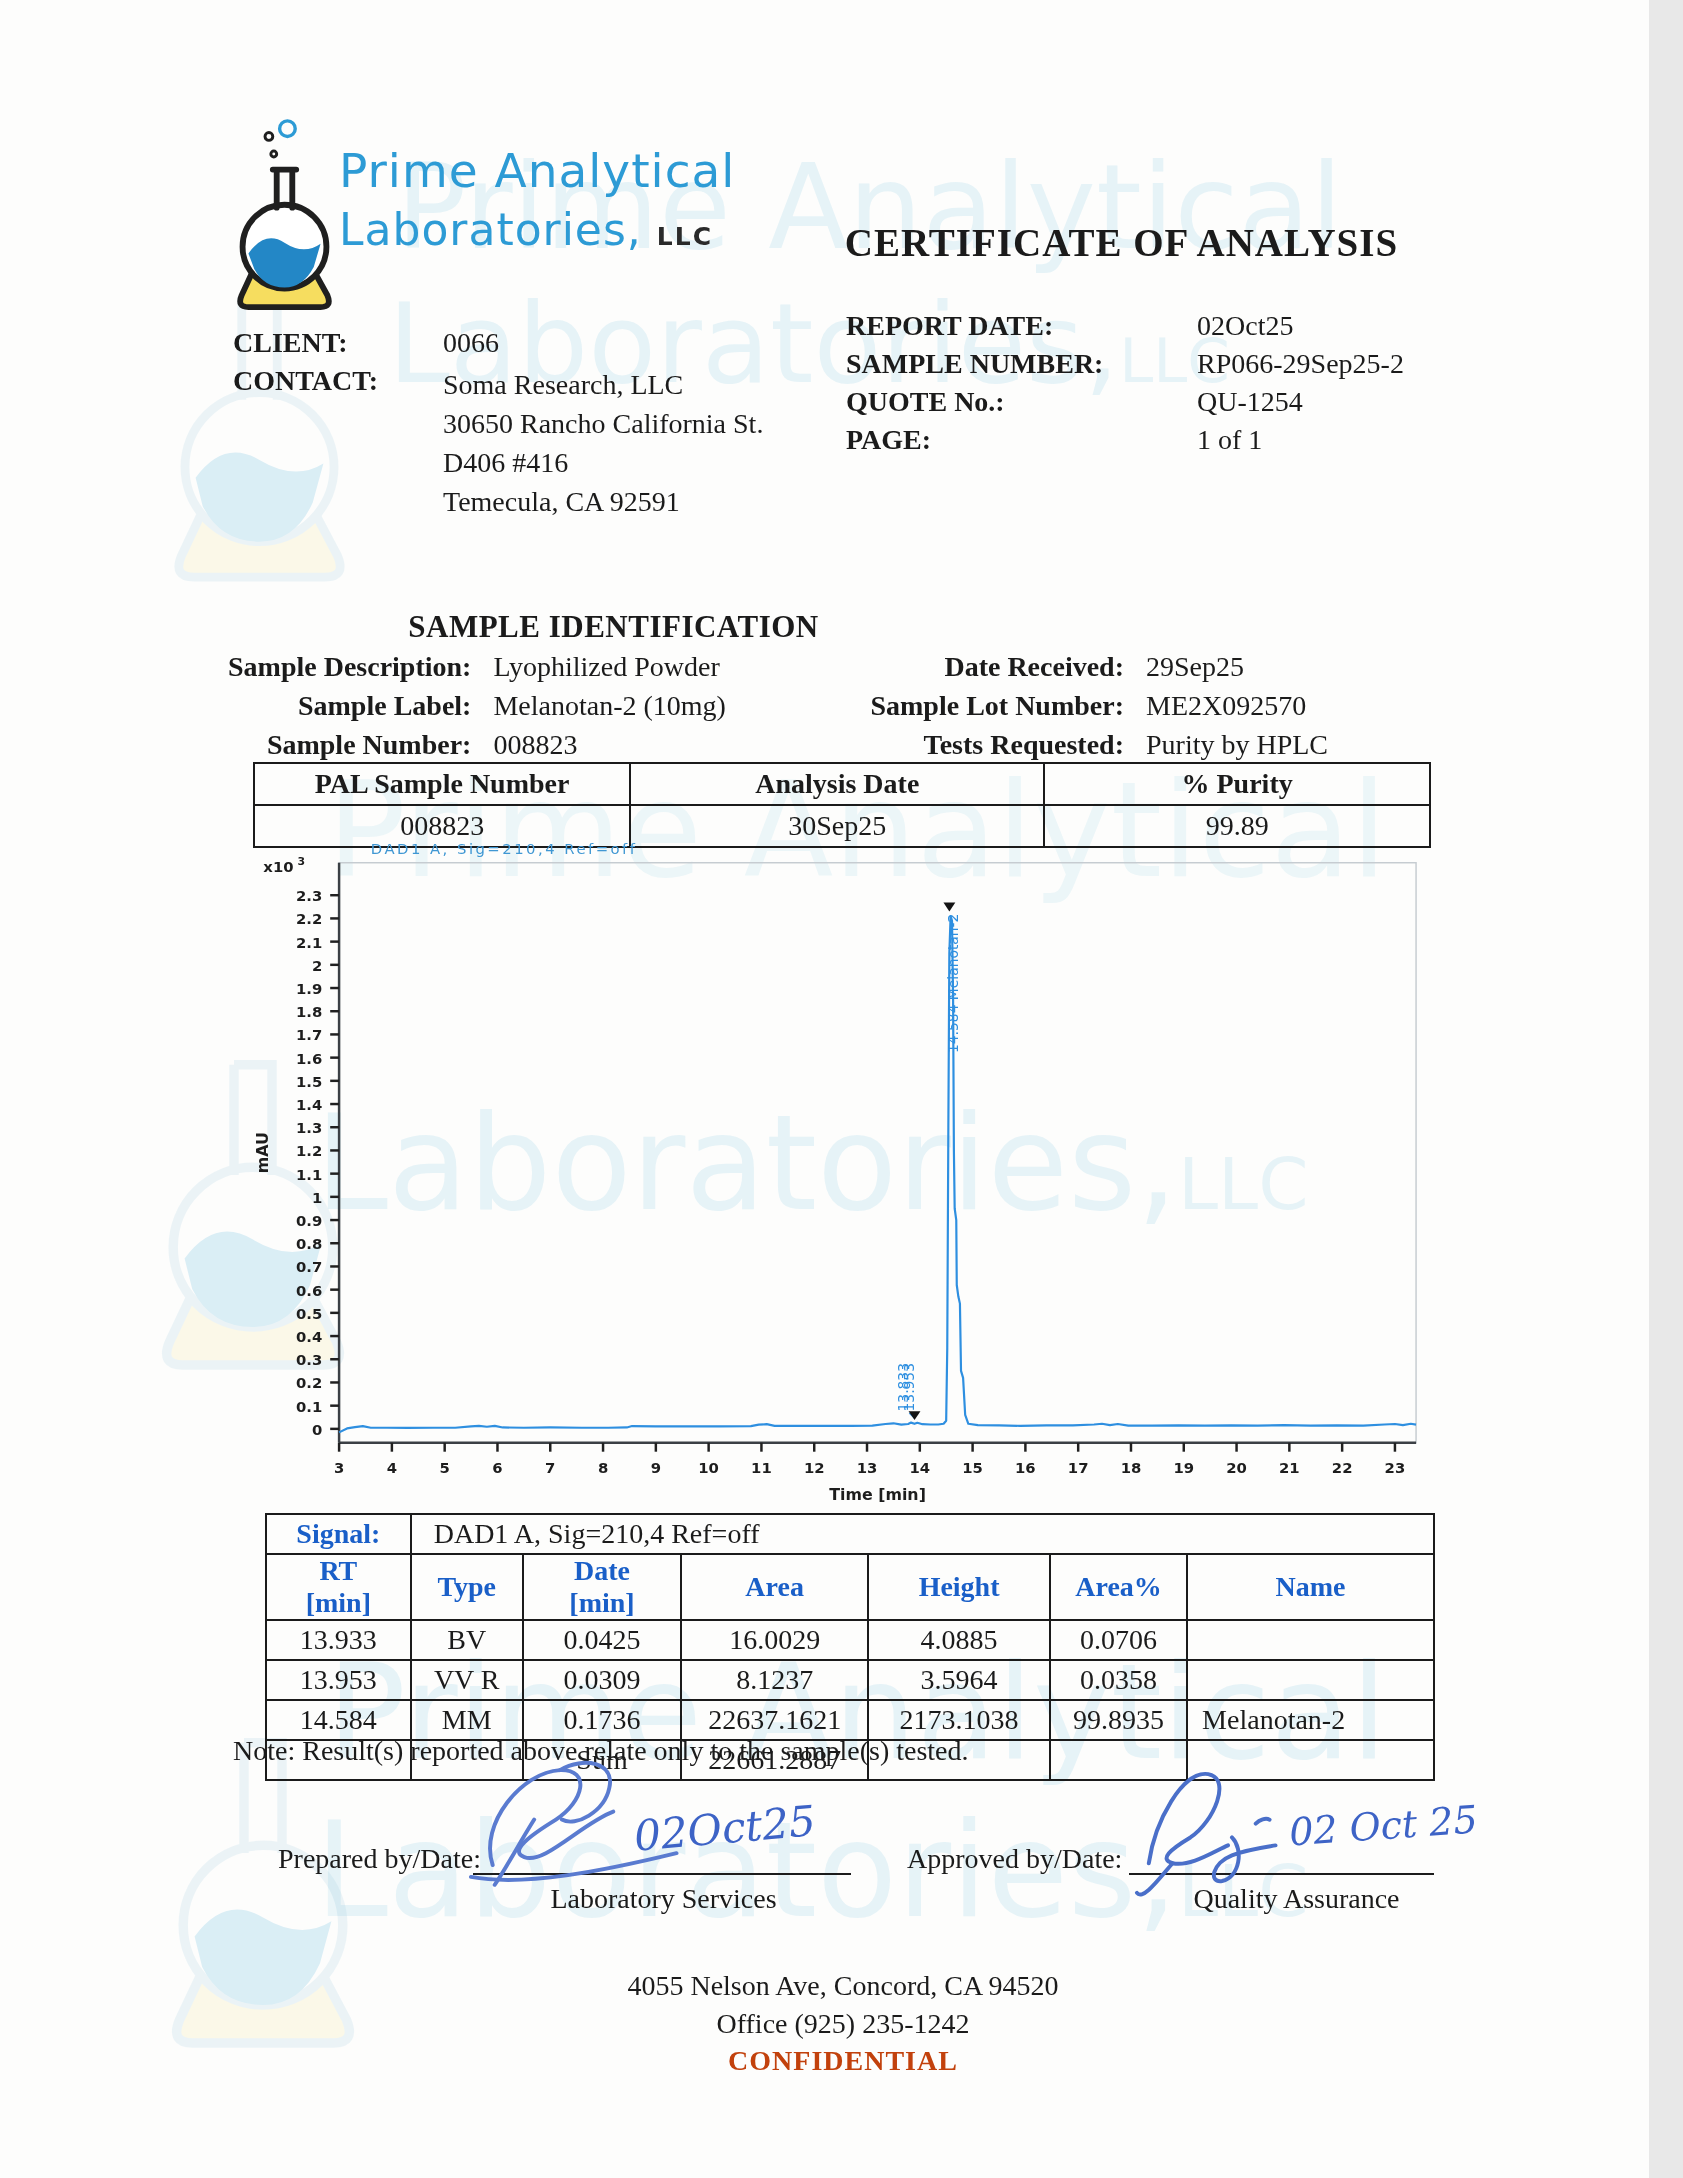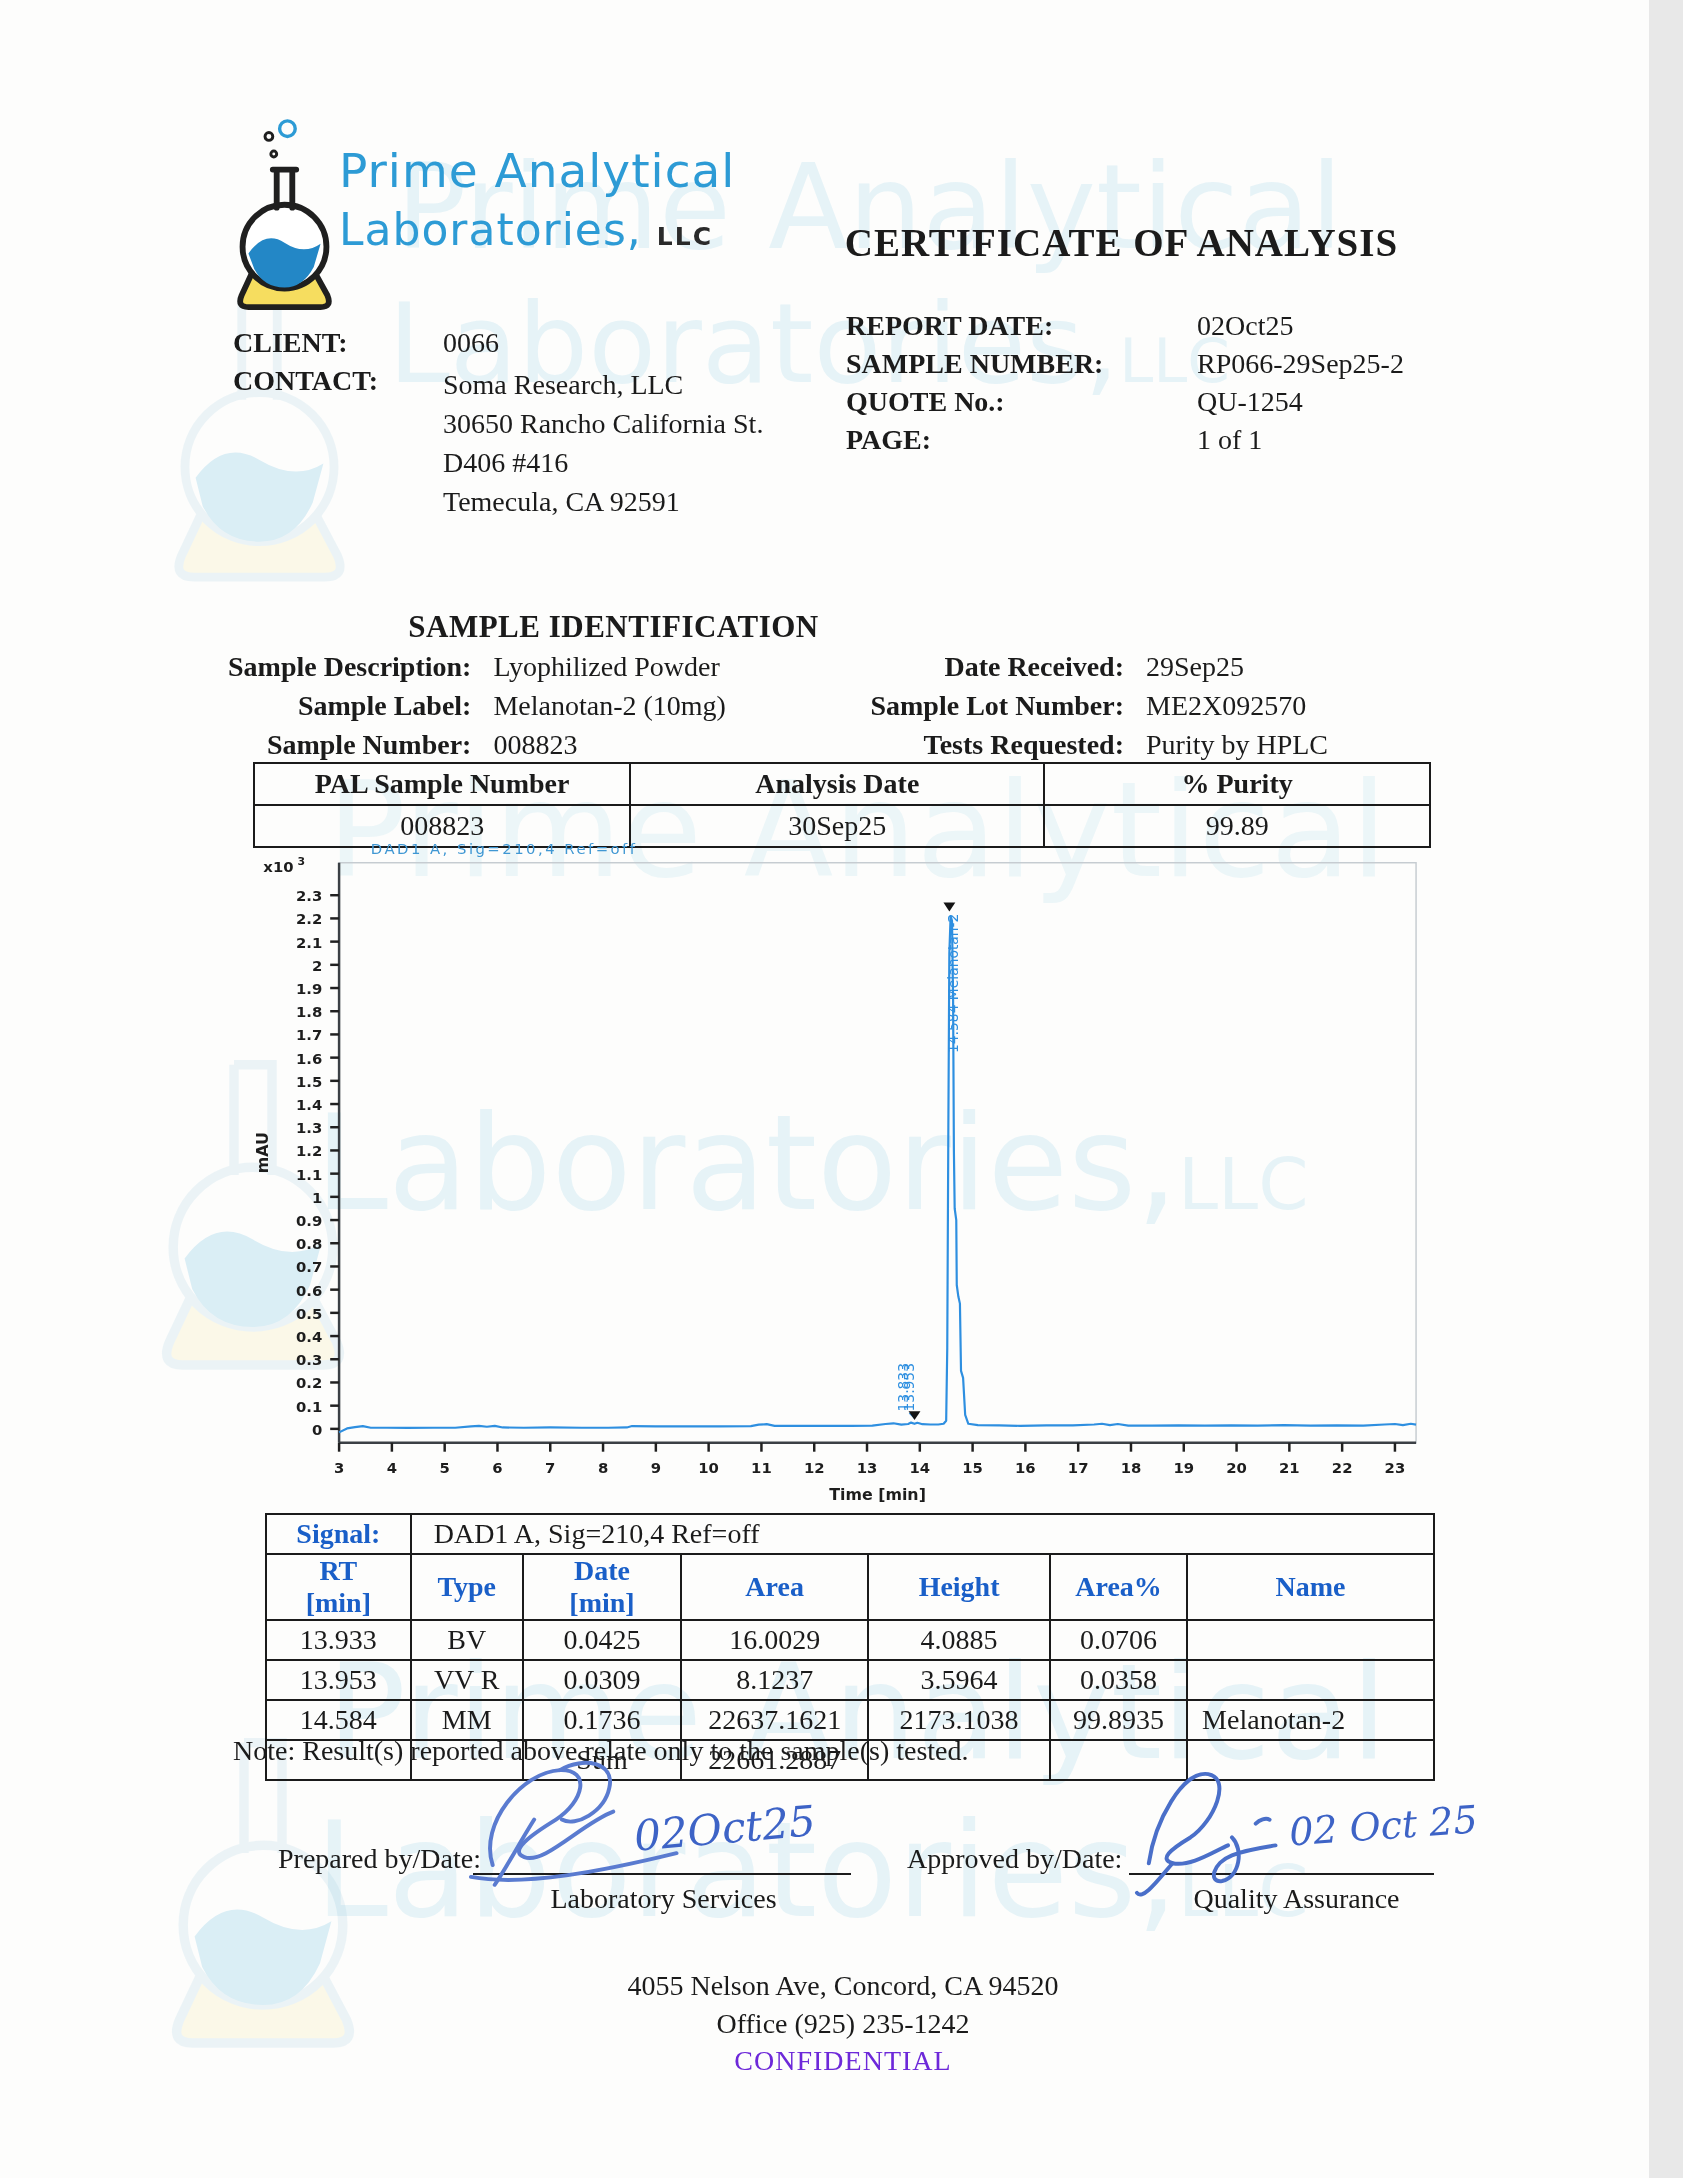--- a/index.html
+++ b/index.html
@@ -40,21 +40,21 @@
   .axis-label{font:bold 16px "DejaVu Sans", sans-serif;fill:#1d1d1d;}
   .chart-title{font:15px "DejaVu Sans", sans-serif;fill:#3f97d3;letter-spacing:2.5px;}
   .peak-label{font:14px "DejaVu Sans", sans-serif;fill:#2e8fe0;}
   
   .note{font-size:28px;z-index:2;}
   .sig-label{font-size:28px;z-index:2;margin-left:48px;}
   .sig-line{height:0;border-bottom:2.5px solid #1c1c1c;z-index:2;}
   .sig-role{font-size:28px;text-align:center;z-index:3;}
   .ink-date{font-family:"DejaVu Serif", serif;font-style:italic;color:#3d63c6;z-index:3;white-space:nowrap;}
   .footer-line{font-size:28px;text-align:center;z-index:2;width:792px;left:447px;}
-  .confidential{color:#6d28d9;font-weight:normal;letter-spacing:1px;}
+  .confidential{color:#c2410c;font-weight:bold;letter-spacing:1px;}
 </style>
 </head>
 <body>
 
 <div class="page">
 
   <div class="wm wm-text" style="left:396px;top:139px;font-size:117px;">Prime Analytical</div>
   <div class="wm wm-text" style="left:388px;top:279px;font-size:111px;">
     <span>Laboratories,</span><span class="llc">LLC</span>
   </div>

